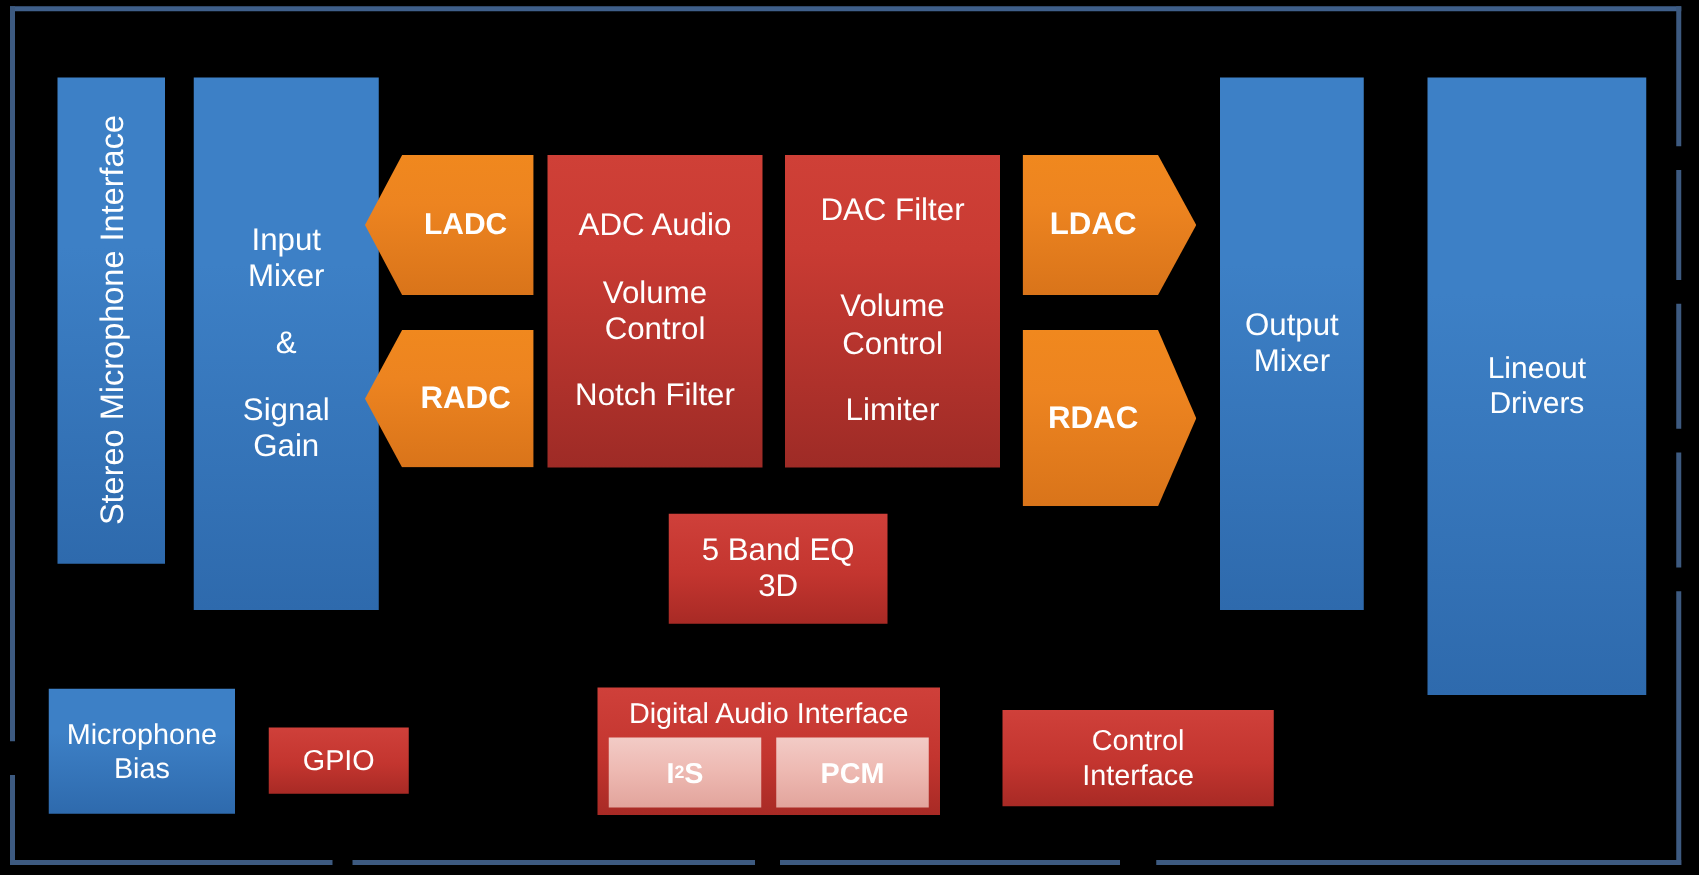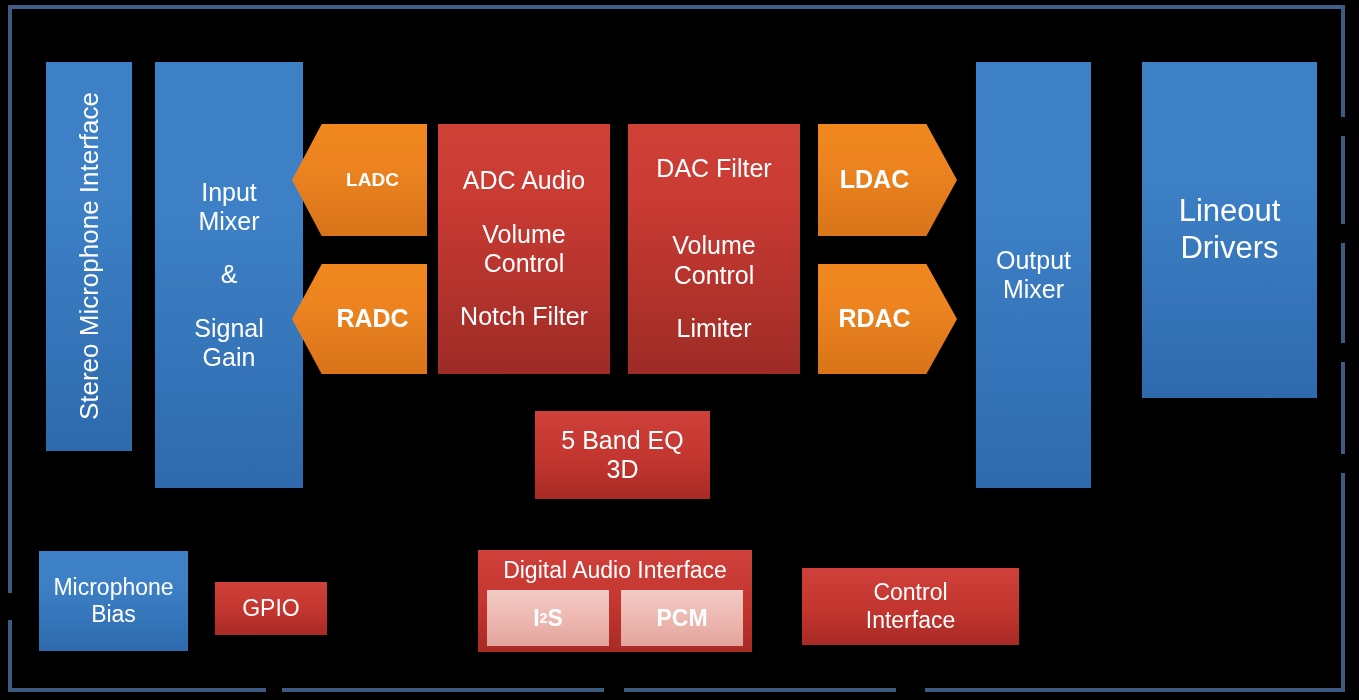--- a/index.html
+++ b/index.html
@@ -79,31 +79,31 @@
   .arrow-left .lbl  { padding-left: 26px; }
   .arrow-right .lbl { padding-right: 26px; }
 
   .lbl { display:block; }
   .gap { height: 0.95em; }
 
   
   #blk-stereo-mic   { left:46px;  top:62px;  width:86px;  height:389px; font-size:26px; }
   #blk-input-mixer  { left:155px; top:62px;  width:148px; height:426px; font-size:25px; }
 
-  #arr-ladc  { left:292px; top:124px; width:135px; height:112px; font-size:19px; font-weight:bold; }
+  #arr-ladc  { left:292px; top:124px; width:135px; height:112px; font-size:24px; font-weight:bold; }
   #arr-radc  { left:292px; top:264px; width:135px; height:110px; font-size:25px; font-weight:bold; }
   #arr-ldac  { left:818px; top:124px; width:139px; height:112px; font-size:25px; font-weight:bold; }
-  #arr-rdac  { left:818px; top:264px; width:139px; height:110px; font-size:25px; font-weight:bold; }
+  #arr-rdac  { left:818px; top:264px; width:139px; height:141px; font-size:25px; font-weight:bold; }
 
   #blk-adc-filter { left:438px; top:124px; width:172px; height:250px; font-size:25px; }
   #blk-dac-filter { left:628px; top:124px; width:172px; height:250px; font-size:25px; }
   #blk-eq         { left:535px; top:411px; width:175px; height:88px;  font-size:25px; }
 
   #blk-output-mixer { left:976px;  top:62px; width:115px; height:426px; font-size:25px;text-align:right; }
-  #blk-lineout      { left:1142px; top:62px; width:175px; height:336px; font-size:31px; }
+  #blk-lineout      { left:1142px; top:62px; width:175px; height:494px; font-size:24px; }
 
   #blk-mic-bias { left:39px;  top:551px; width:149px; height:100px; font-size:23px; }
   #blk-gpio     { left:215px; top:582px; width:112px; height:53px; font-size:23px; }
 
   #blk-dai {
     left:478px; top:550px; width:274px; height:102px;
     justify-content:flex-start; padding-top:7px; font-size:23px;
   }
   #dai-sub {
     display:flex; gap:12px; margin-top:6px;

